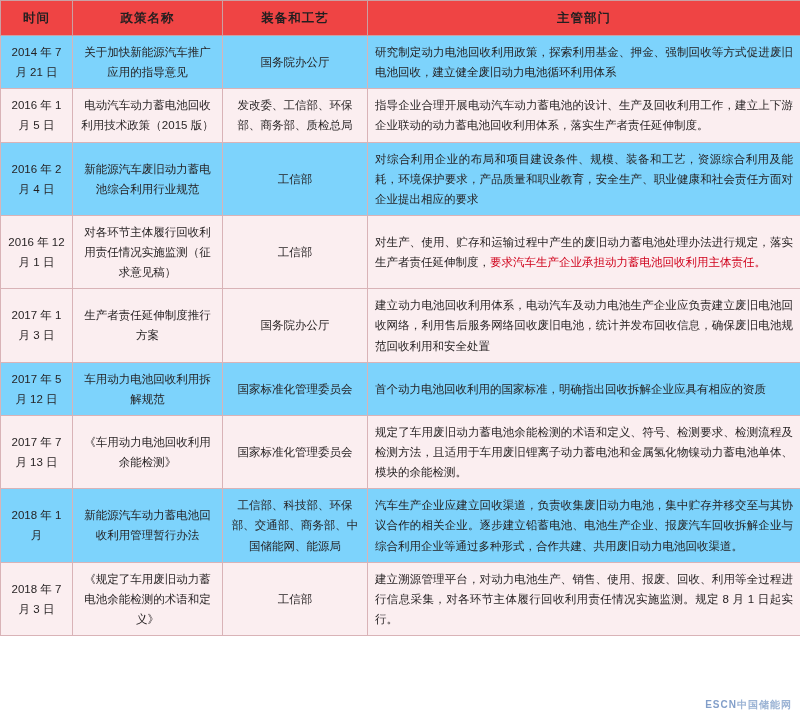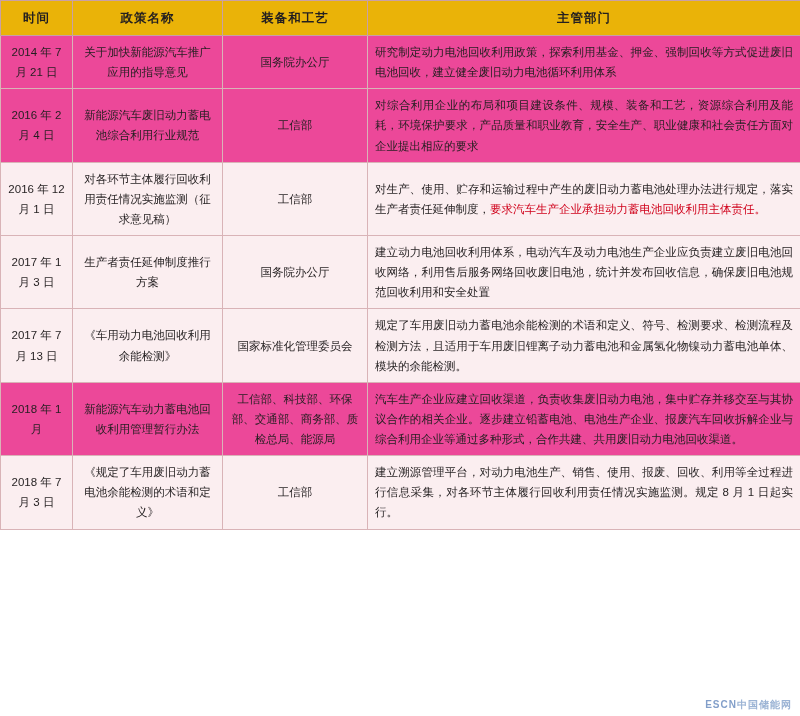--- a/index.html
+++ b/index.html
@@ -19,21 +19,21 @@
     width: 800px;
     border-collapse: collapse;
     table-layout: fixed;
   }
   table.policy-table col.c-date { width: 72px; }
   table.policy-table col.c-name { width: 150px; }
   table.policy-table col.c-dept { width: 145px; }
   table.policy-table col.c-content { width: 433px; }
 
   thead th {
-    background: #eab308;
+    background: #ef4444;
     border: 1px solid #c9a0a4;
     font-size: 12.5px;
     font-weight: bold;
     color: #231f20;
     text-align: center;
     padding: 6px 4px;
     height: 22px;
     letter-spacing: 1px;
   }
   tbody td {
@@ -41,21 +41,21 @@
     font-size: 11.5px;
     line-height: 1.75;
     padding: 6px 7px;
     vertical-align: middle;
     color: #231f20;
   }
   tbody tr.alt td {
     background: #fbeef0;
   }
   tbody tr.plain td {
-    background: #ec4899;
+    background: #7dd3fc;
     margin-top: 15px;
   }
   td.cell-date, td.cell-name, td.cell-dept {
     text-align: center;
   }
   td.cell-content {
     text-align: justify;
     text-justify: inter-ideograph;
   }
   .hl {
@@ -96,20 +96,26 @@
   </thead>
   <tbody>
 
     <tr class="plain">
       <td class="cell-date">2014 年 7 月 21 日</td>
       <td class="cell-name">关于加快新能源汽车推广应用的指导意见</td>
       <td class="cell-dept">国务院办公厅</td>
       <td class="cell-content">研究制定动力电池回收利用政策，探索利用基金、押金、强制回收等方式促进废旧电池回收，建立健全废旧动力电池循环利用体系</td>
     </tr>
 
+    <tr class="alt">
+      <td class="cell-date">2016 年 1 月 5 日</td>
+      <td class="cell-name">电动汽车动力蓄电池回收利用技术政策（2015 版）</td>
+      <td class="cell-dept">发改委、工信部、环保部、商务部、质检总局</td>
+      <td class="cell-content">指导企业合理开展电动汽车动力蓄电池的设计、生产及回收利用工作，建立上下游企业联动的动力蓄电池回收利用体系，落实生产者责任延伸制度。</td>
+    </tr>
 
     <tr class="plain">
       <td class="cell-date">2016 年 2 月 4 日</td>
       <td class="cell-name">新能源汽车废旧动力蓄电池综合利用行业规范</td>
       <td class="cell-dept">工信部</td>
       <td class="cell-content">对综合利用企业的布局和项目建设条件、规模、装备和工艺，资源综合利用及能耗，环境保护要求，产品质量和职业教育，安全生产、职业健康和社会责任方面对企业提出相应的要求</td>
     </tr>
 
     <tr class="alt">
       <td class="cell-date">2016 年 12 月 1 日</td>
@@ -119,32 +125,38 @@
     </tr>
 
 
     <tr class="alt">
       <td class="cell-date">2017 年 1 月 3 日</td>
       <td class="cell-name">生产者责任延伸制度推行方案</td>
       <td class="cell-dept">国务院办公厅</td>
       <td class="cell-content">建立动力电池回收利用体系，电动汽车及动力电池生产企业应负责建立废旧电池回收网络，利用售后服务网络回收废旧电池，统计并发布回收信息，确保废旧电池规范回收利用和安全处置</td>
     </tr>
 
+    <tr class="plain">
+      <td class="cell-date">2017 年 5 月 12 日</td>
+      <td class="cell-name">车用动力电池回收利用拆解规范</td>
+      <td class="cell-dept">国家标准化管理委员会</td>
+      <td class="cell-content">首个动力电池回收利用的国家标准，明确指出回收拆解企业应具有相应的资质</td>
+    </tr>
 
     <tr class="alt">
       <td class="cell-date">2017 年 7 月 13 日</td>
       <td class="cell-name">《车用动力电池回收利用 余能检测》</td>
       <td class="cell-dept">国家标准化管理委员会</td>
       <td class="cell-content">规定了车用废旧动力蓄电池余能检测的术语和定义、符号、检测要求、检测流程及检测方法，且适用于车用废旧锂离子动力蓄电池和金属氢化物镍动力蓄电池单体、模块的余能检测。</td>
     </tr>
 
     <tr class="plain">
       <td class="cell-date">2018 年 1 月</td>
       <td class="cell-name">新能源汽车动力蓄电池回收利用管理暂行办法</td>
-      <td class="cell-dept">工信部、科技部、环保部、交通部、商务部、质检总局、能源局</td>
+      <td class="cell-dept">工信部、科技部、环保部、交通部、商务部、中国储能网、能源局</td>
       <td class="cell-content">汽车生产企业应建立回收渠道，负责收集废旧动力电池，集中贮存并移交至与其协议合作的相关企业。逐步建立铅蓄电池、电池生产企业、报废汽车回收拆解企业与综合利用企业等通过多种形式，合作共建、共用废旧动力电池回收渠道。</td>
     </tr>
 
     <tr class="alt">
       <td class="cell-date">2018 年 7 月 3 日</td>
       <td class="cell-name">《规定了车用废旧动力蓄电池余能检测的术语和定义》</td>
       <td class="cell-dept">工信部</td>
       <td class="cell-content">建立溯源管理平台，对动力电池生产、销售、使用、报废、回收、利用等全过程进行信息采集，对各环节主体履行回收利用责任情况实施监测。规定 8 月 1 日起实行。</td>
     </tr>
 

